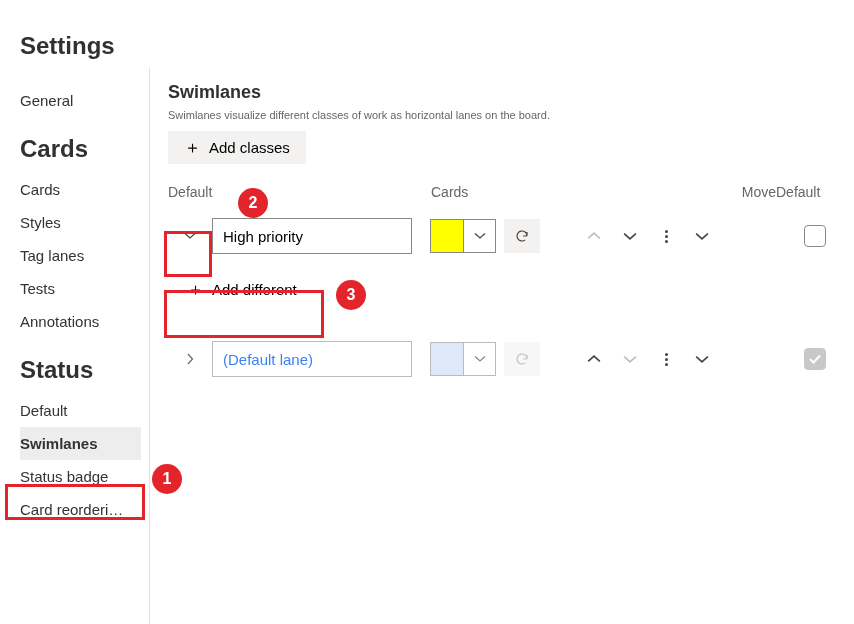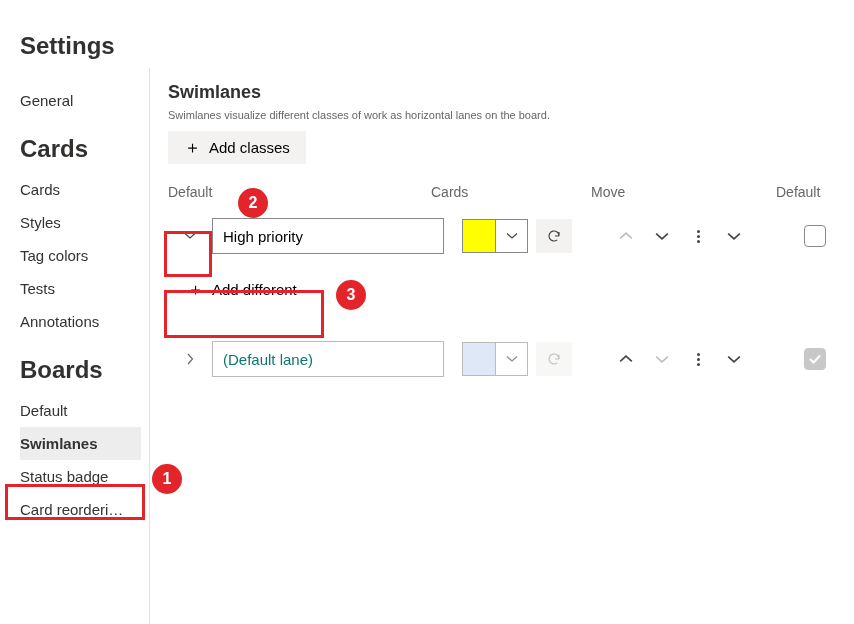--- a/index.html
+++ b/index.html
@@ -80,47 +80,47 @@
       line-height: 1;
     }
     .columns-header {
       display: flex;
       margin-top: 20px;
       color: #666;
       font-size: 14px;
     }
     .col-swimlane { width: 263px; }
     .col-color { width: 160px; }
-    .col-move { width: 185px; }
+    .col-move { width: 185px; text-align: right; }
     .col-default { flex: 1; padding-right: 4px; }
     .row {
       display: flex;
       align-items: center;
       margin-top: 18px;
     }
     .expand-btn {
       width: 44px;
       height: 36px;
       display: flex;
       align-items: center;
       justify-content: center;
       cursor: pointer;
       background: transparent;
       border: none;
     }
     .name-input {
-      width: 232px;
+      width: 200px;
       height: 36px;
       border: 1px solid #888;
       padding: 0 10px;
       font-size: 15px;
       font-family: inherit;
     }
     .name-input.disabled {
-      color: #0f766e;
+      color: #3b82f6;
       border-color: #bbb;
     }
     .color-group {
       display: flex;
       margin-left: 18px;
       gap: 0;
     }
     .color-swatch {
       width: 34px;
       height: 34px;
@@ -221,25 +221,25 @@
 
 <h1 class="page-title">Settings</h1>
 
 <div class="layout">
   <nav class="sidebar">
     <div class="sidebar-item">General</div>
 
     <div class="sidebar-group-title">Cards</div>
     <div class="sidebar-item">Cards</div>
     <div class="sidebar-item">Styles</div>
-    <div class="sidebar-item">Tag colors</div>
+    <div class="sidebar-item">Tag lanes</div>
     <div class="sidebar-item">Tests</div>
     <div class="sidebar-item">Annotations</div>
 
-    <div class="sidebar-group-title">Boards</div>
+    <div class="sidebar-group-title">Status</div>
     <div class="sidebar-item">Default</div>
     <div class="sidebar-item selected">Swimlanes</div>
     <div class="sidebar-item">Status badge</div>
     <div class="sidebar-item">Card reorderi…</div>
   </nav>
 
   <main class="main">
     <h2 class="section-title">Swimlanes</h2>
     <p class="section-desc">Swimlanes visualize different classes of work as horizontal lanes on the board.</p>
 

